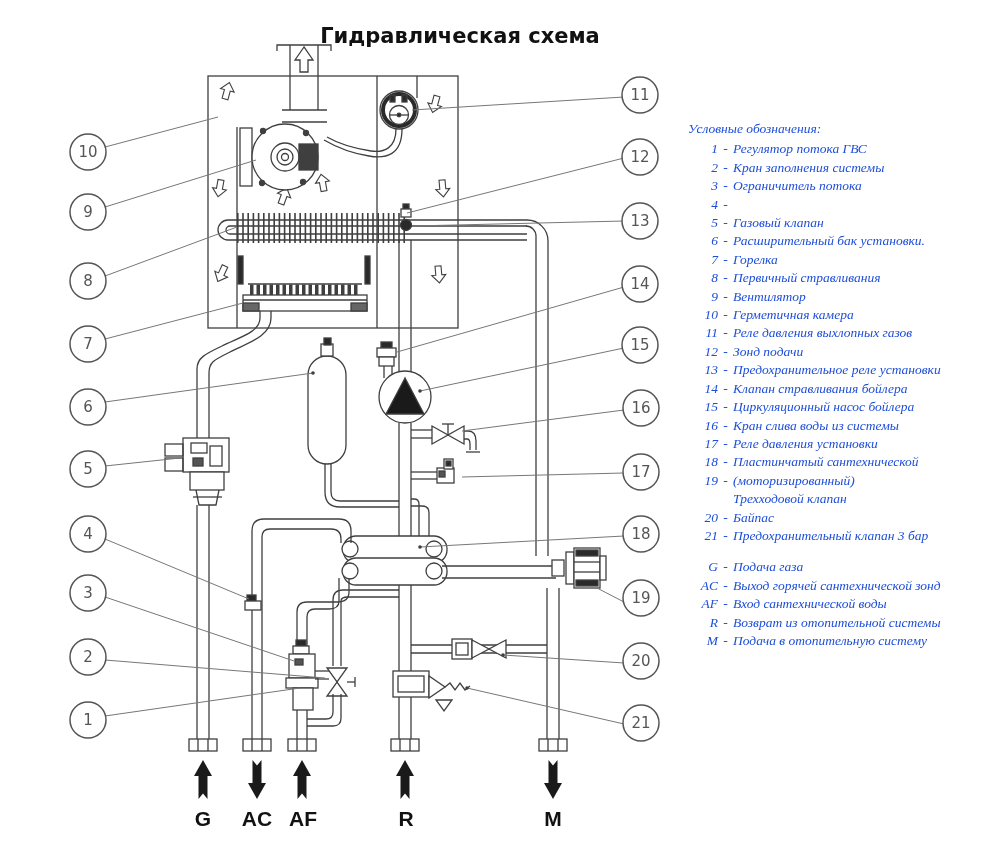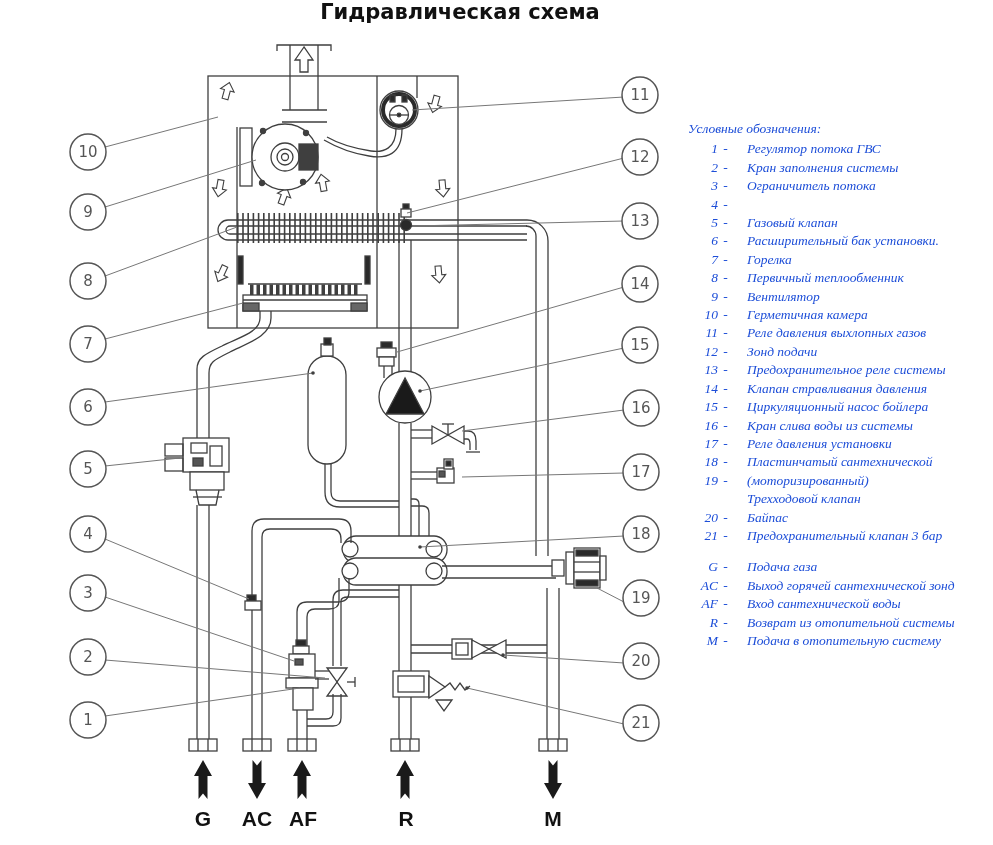--- a/index.html
+++ b/index.html
@@ -1,29 +1,29 @@
 <!DOCTYPE html>
 <html><head>
 <meta charset="utf-8">
 <style>
   html,body{margin:0;padding:0;background:#ffffff;}
   #page{position:relative;width:993px;height:845px;background:#fff;overflow:hidden;
         font-family:"Liberation Sans",sans-serif;}
-  #title{position:absolute;left:120px;top:0;width:680px;text-align:center;
+  #title{position:absolute;left:120px;top:24px;width:680px;text-align:center;
          font-family:"DejaVu Sans","Liberation Sans",sans-serif;
          font-weight:bold;font-size:21px;color:#111;}
   svg{position:absolute;left:0;top:0;}
   
   #legend{position:absolute;left:688px;top:120px;width:300px;color:#1d4ed8;
           font-family:"Liberation Serif",serif;font-style:italic;font-size:13.5px;line-height:18.4px;}
   .lg-header{margin-bottom:2px;}
   .lg-row{display:flex;align-items:flex-start;}
   .lg-num{width:30px;text-align:right;flex:0 0 30px;}
   .lg-dash{width:15px;text-align:center;flex:0 0 15px;}
-  .lg-txt{flex:1;margin-left:14px;}
+  .lg-txt{flex:1;}
   #legend-ports{margin-top:13px;}
 </style>
 </head>
 <body>
 
 <div id="page">
 
   <div id="title">Гидравлическая схема</div>
 
   <svg width="993" height="845" viewBox="0 0 993 845">
@@ -438,21 +438,21 @@
           <div class="lg-txt">
             <div>Горелка</div>
 
           </div>
         </div>
 
         <div class="lg-row">
           <span class="lg-num">8</span>
           <span class="lg-dash">-</span>
           <div class="lg-txt">
-            <div>Первичный теплообменник</div>
+            <div>Первичный стравливания</div>
 
           </div>
         </div>
 
         <div class="lg-row">
           <span class="lg-num">9</span>
           <span class="lg-dash">-</span>
           <div class="lg-txt">
             <div>Вентилятор</div>
 
@@ -483,30 +483,30 @@
           <div class="lg-txt">
             <div>Зонд подачи</div>
 
           </div>
         </div>
 
         <div class="lg-row">
           <span class="lg-num">13</span>
           <span class="lg-dash">-</span>
           <div class="lg-txt">
-            <div>Предохранительное реле системы</div>
+            <div>Предохранительное реле установки</div>
 
           </div>
         </div>
 
         <div class="lg-row">
           <span class="lg-num">14</span>
           <span class="lg-dash">-</span>
           <div class="lg-txt">
-            <div>Клапан стравливания давления</div>
+            <div>Клапан стравливания бойлера</div>
 
           </div>
         </div>
 
         <div class="lg-row">
           <span class="lg-num">15</span>
           <span class="lg-dash">-</span>
           <div class="lg-txt">
             <div>Циркуляционный насос бойлера</div>
 

